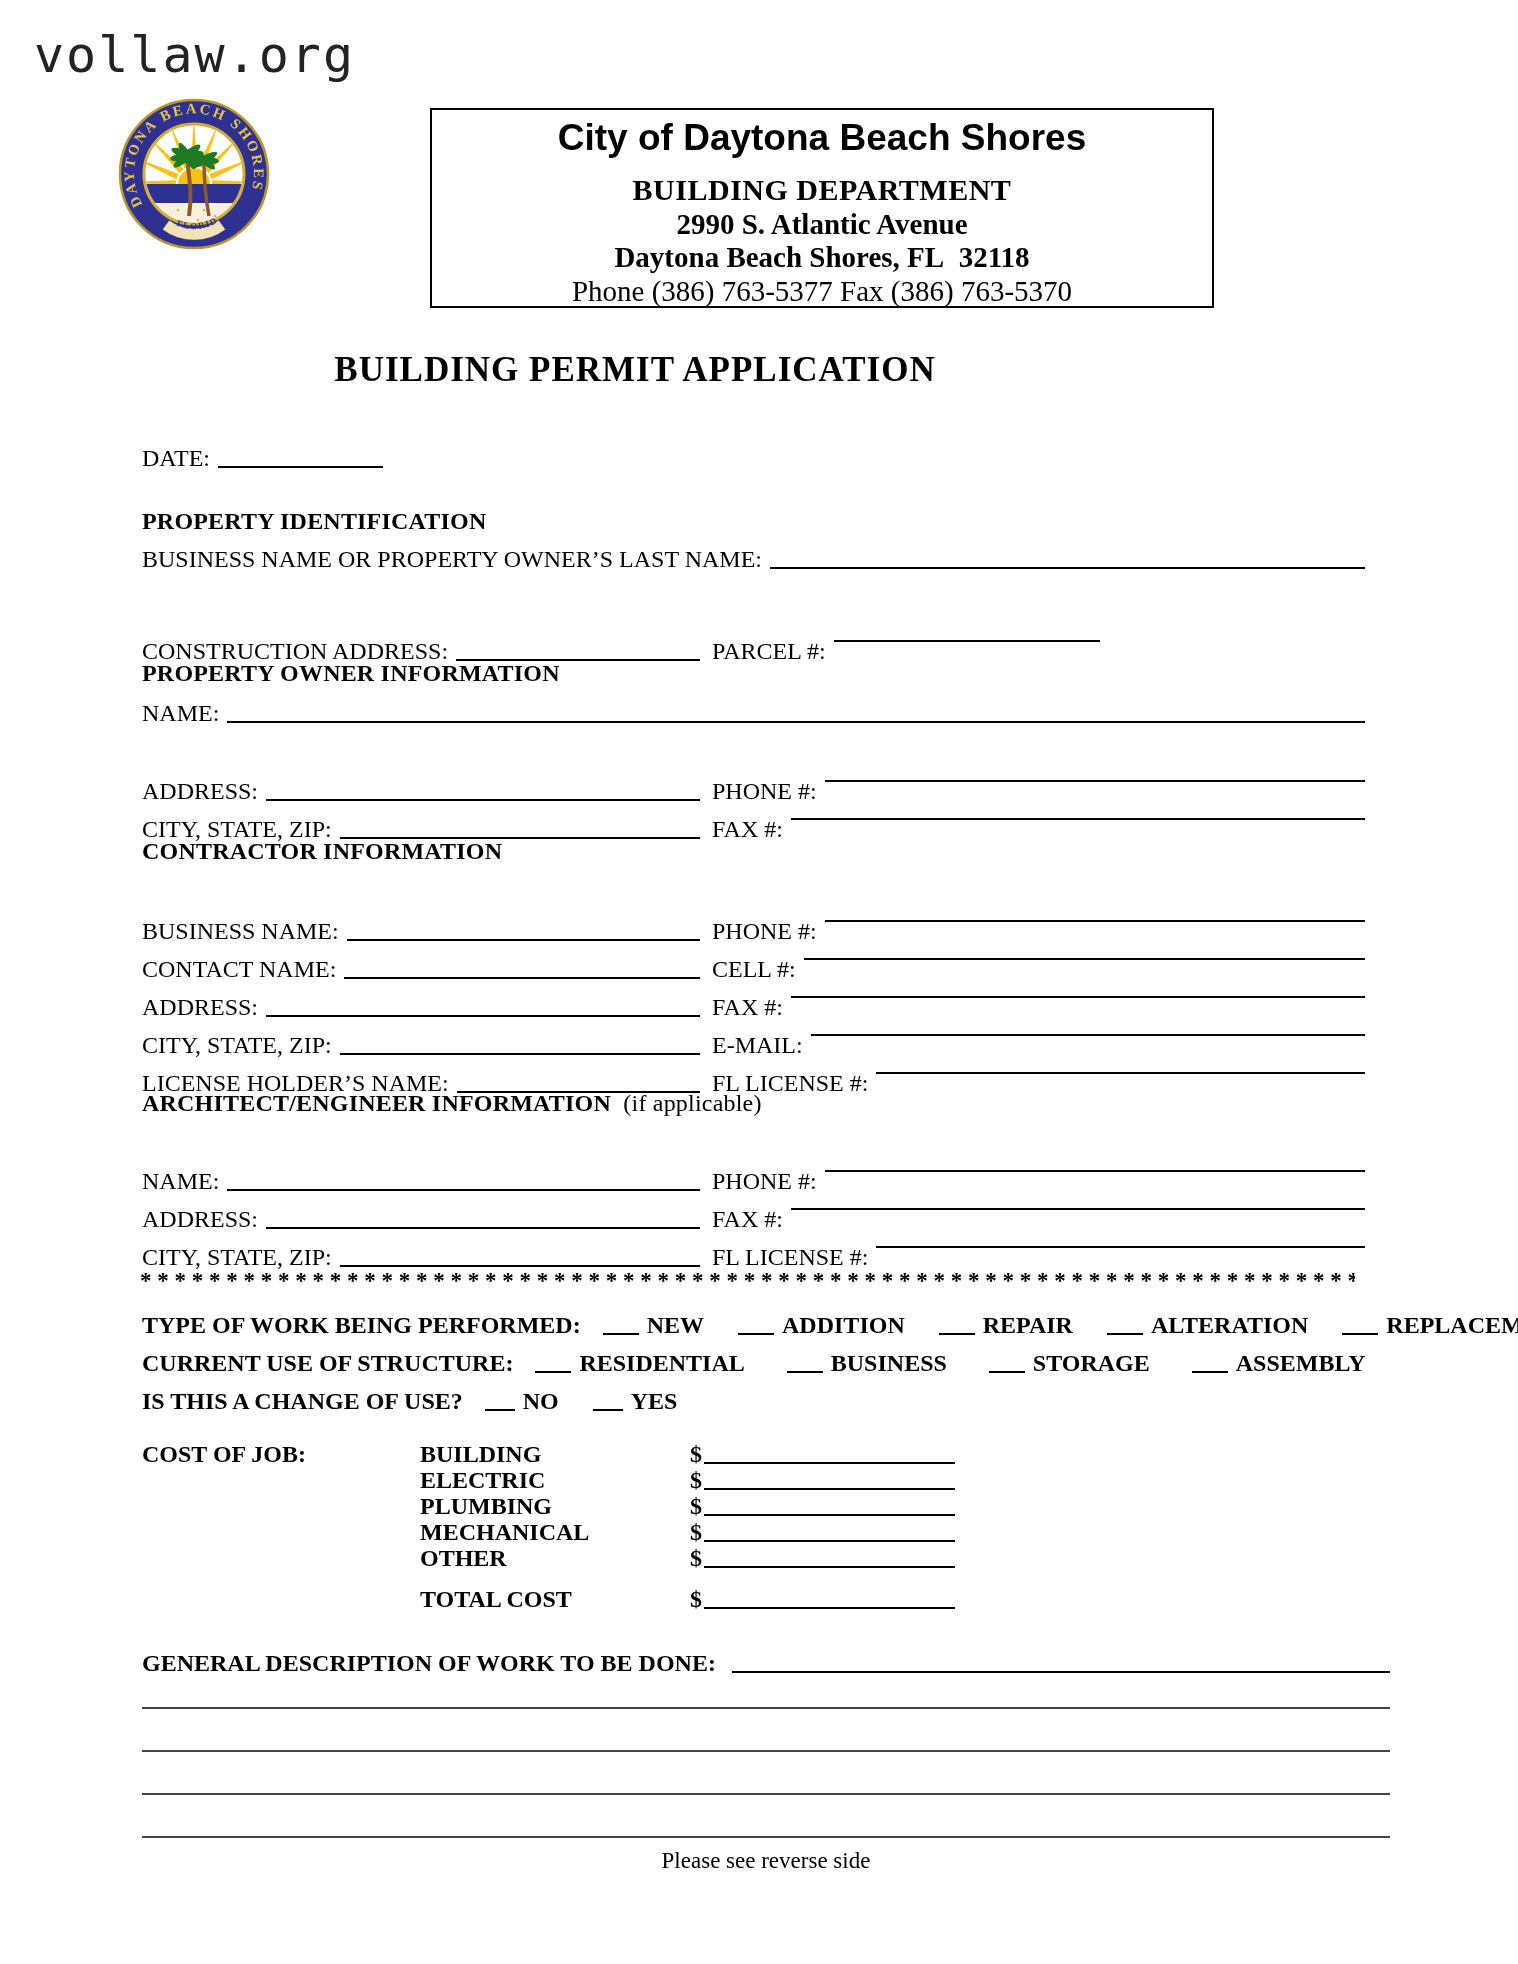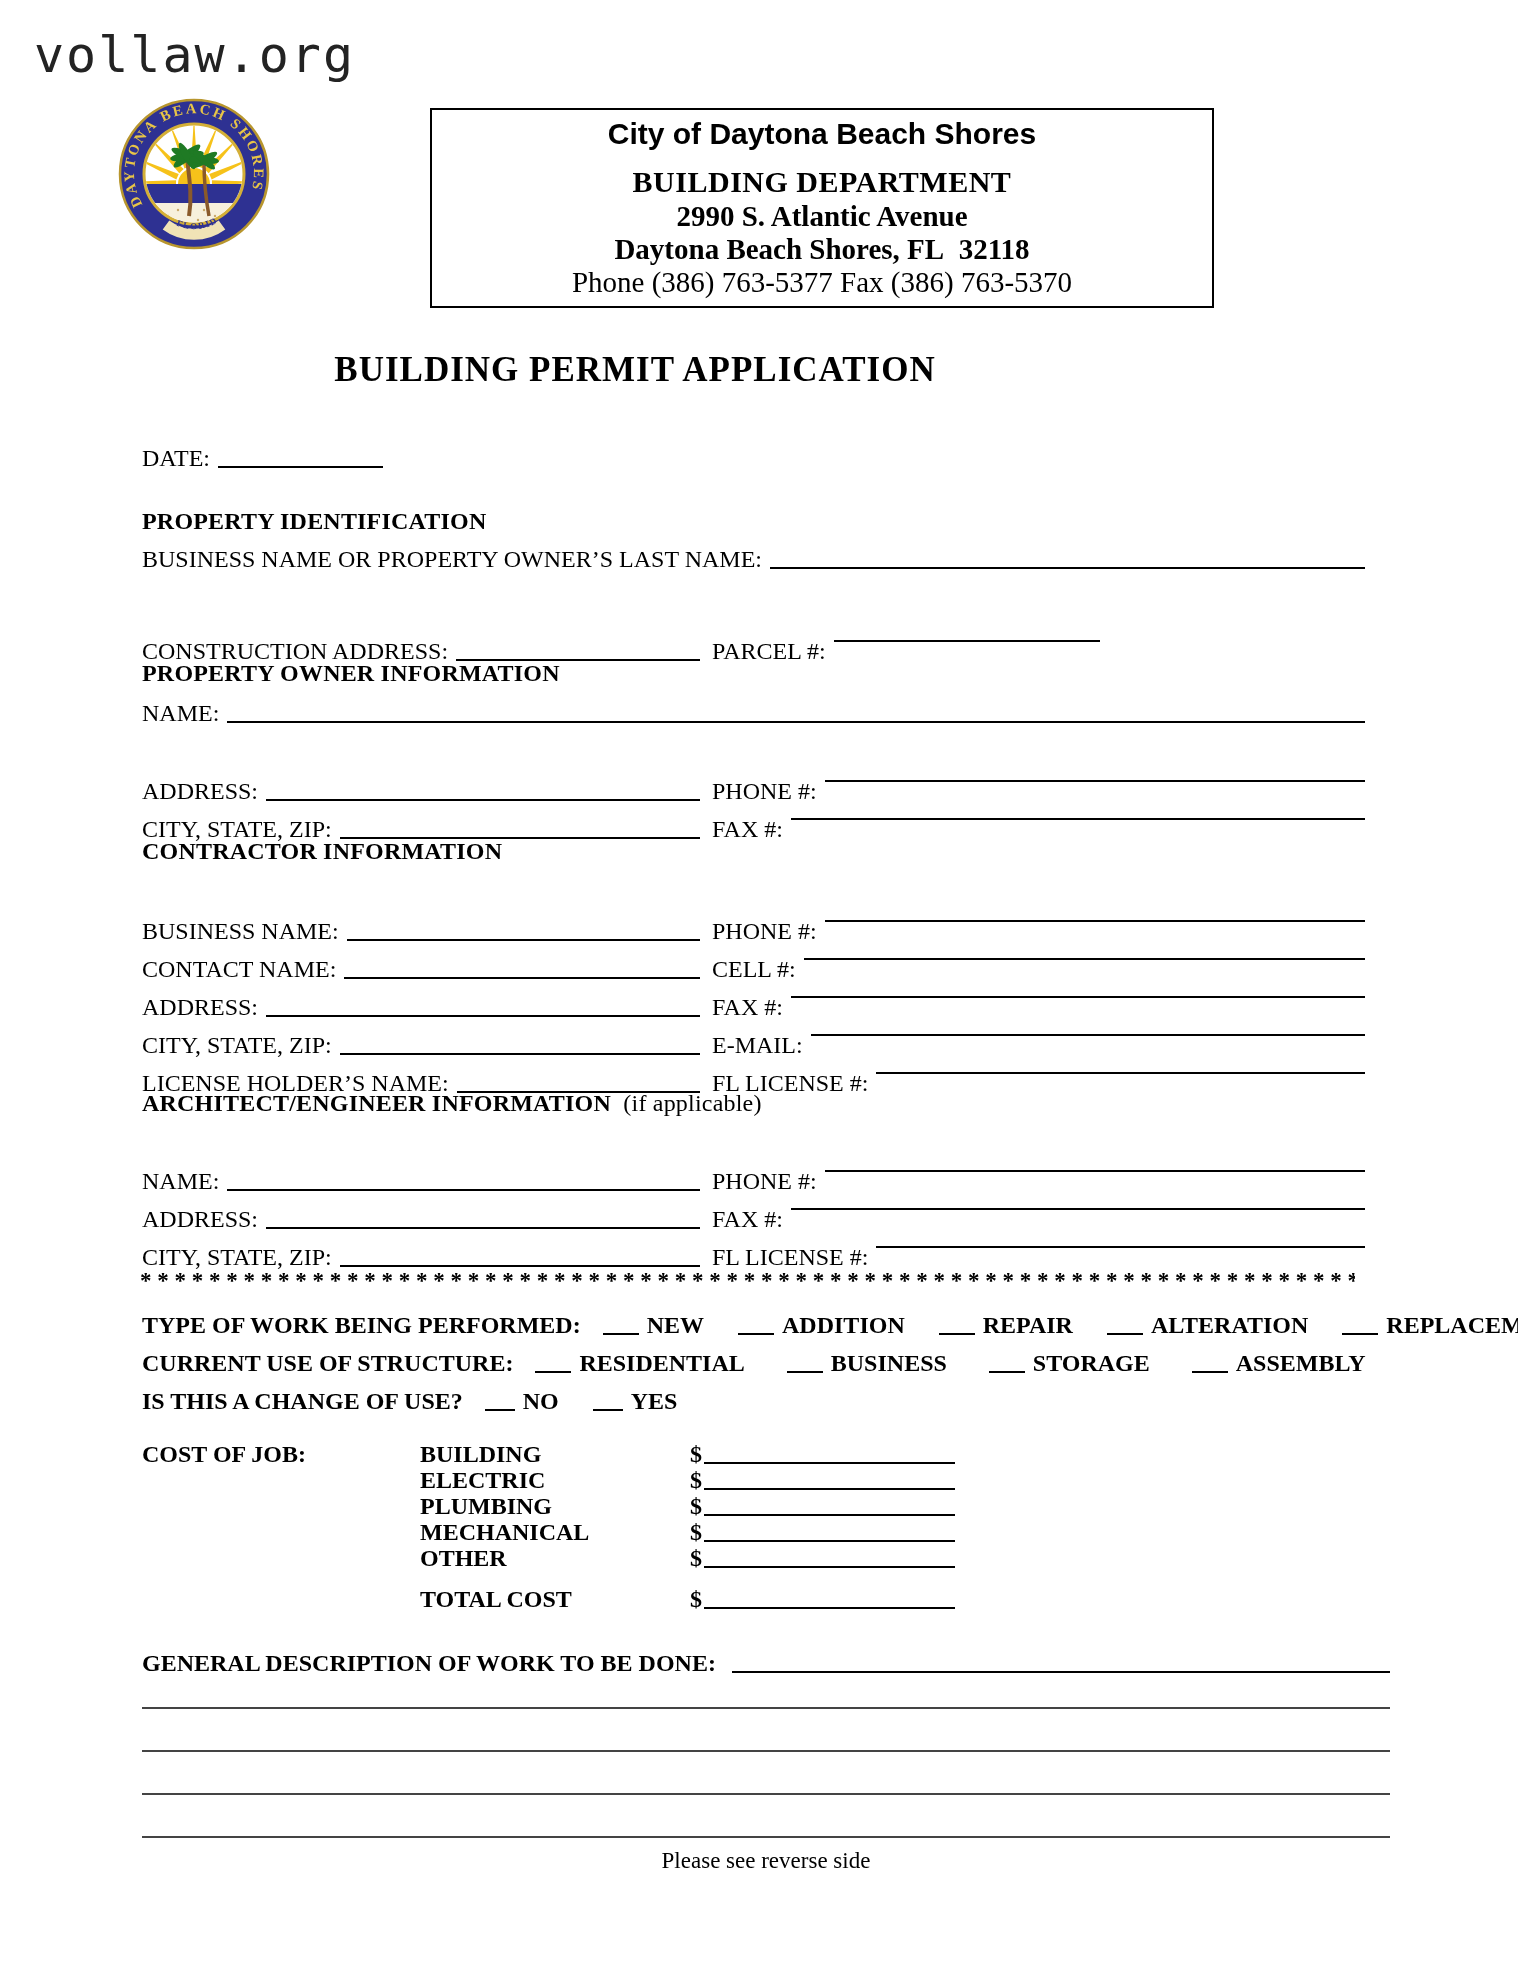--- a/index.html
+++ b/index.html
@@ -2,21 +2,21 @@
 <html><head>
 <meta charset="utf-8">
 <style>
   html,body{margin:0;padding:0;background:#ffffff;}
   .page{position:relative;width:1518px;height:1964px;background:#fff;color:#000;
         font-family:"Liberation Serif",serif;overflow:hidden;}
   .watermark{position:absolute;left:34px;top:26px;font-family:"DejaVu Sans Mono",monospace;
         font-size:50px;color:#232323;letter-spacing:2px;}
   .hdr-box{position:absolute;left:430px;top:108px;width:784px;height:200px;border:2px solid #000;
         text-align:center;padding-top:6px;box-sizing:border-box;}
-  .hdr-1{font-family:"Liberation Sans",sans-serif;font-weight:700;font-size:30px;line-height:1.2;}
+  .hdr-1{font-family:"Liberation Sans",sans-serif;font-weight:700;font-size:37px;line-height:1.2;}
   .hdr-2{font-weight:700;font-size:30px;line-height:1.15;letter-spacing:.5px;margin-top:13px;}
   .hdr-3,.hdr-4{font-weight:700;font-size:29px;line-height:1.15;}
   .hdr-5{font-size:29px;line-height:1.15;}
   .title{position:absolute;left:0;top:350px;width:1270px;text-align:center;font-weight:700;
         font-size:35px;letter-spacing:1px;}
   .row{position:absolute;display:flex;align-items:flex-end;white-space:nowrap;font-size:24px;}
   .b{font-weight:700;gap:8px;}
   .heading{position:absolute;font-size:24px;font-weight:700;letter-spacing:.2px;white-space:nowrap;}
   .ln{border-bottom:2px solid #000;flex:1 1 auto;margin:0 0 4px 8px;height:2px;}
   .c1{display:flex;align-items:flex-end;width:558px;flex:none;margin-top:40px;}

